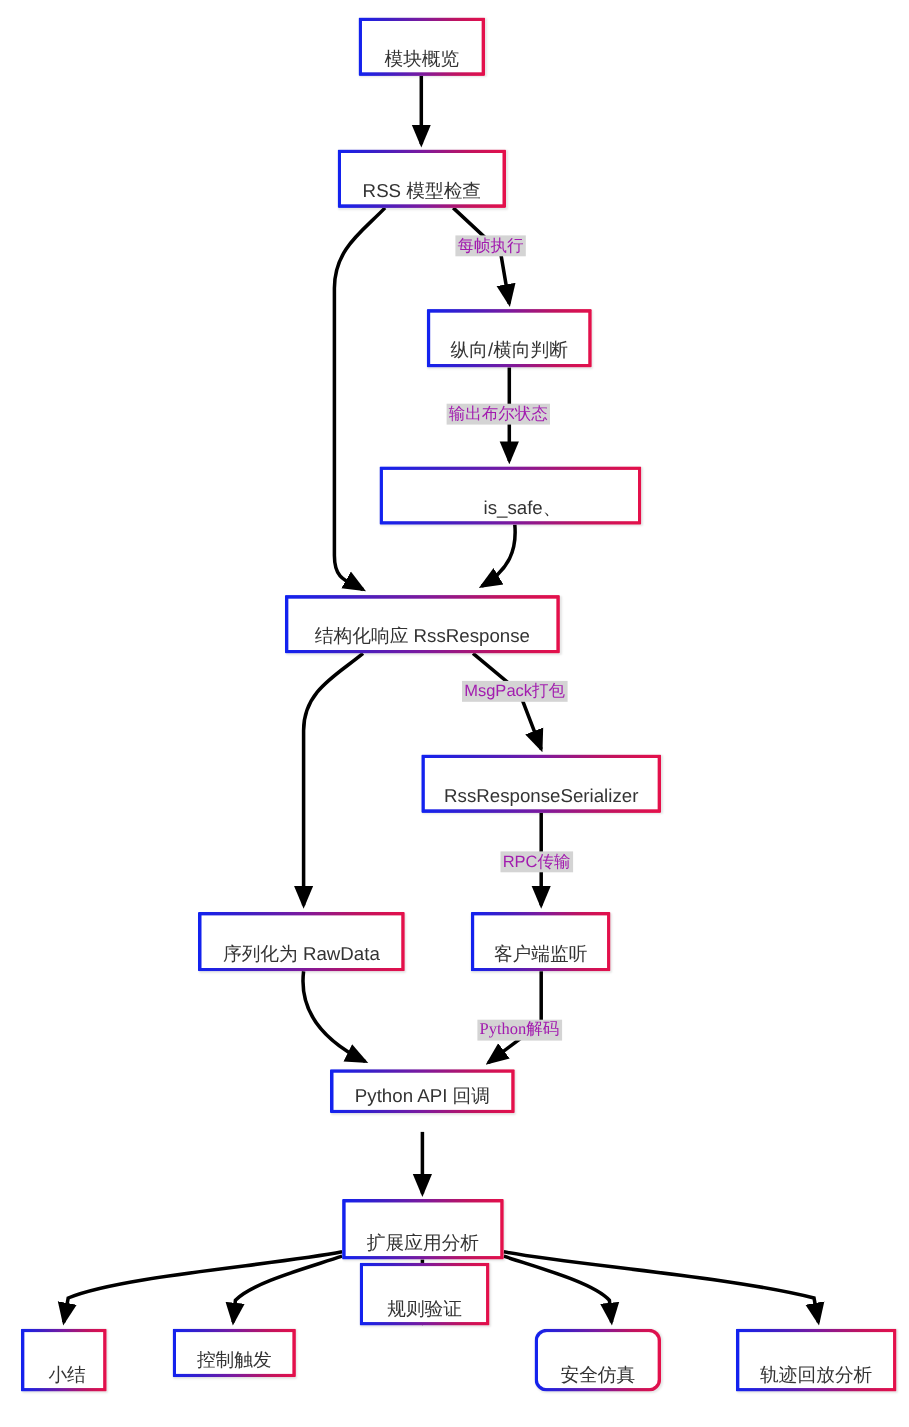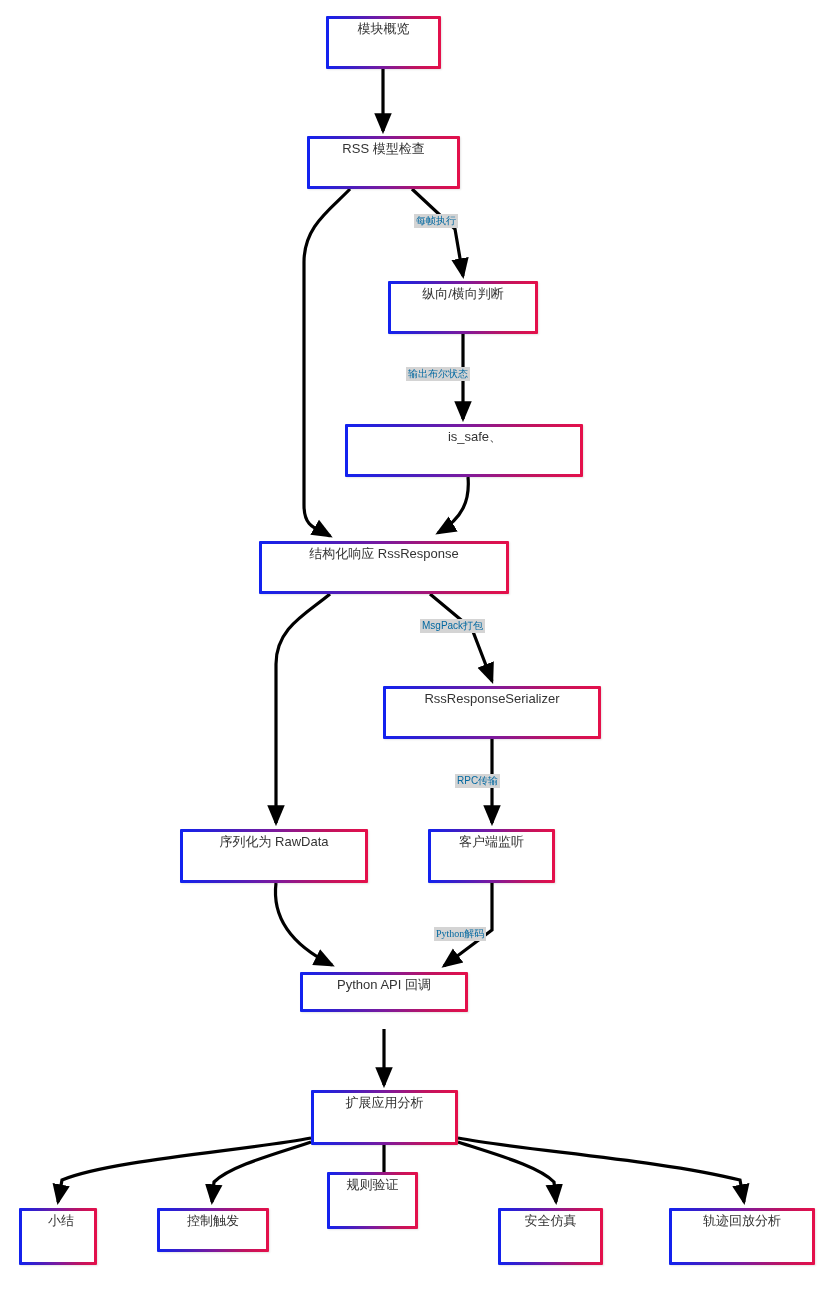--- a/index.html
+++ b/index.html
@@ -23,45 +23,45 @@
     top: 0;
     width: 826px;
     height: 1297px;
     pointer-events: none;
   }
   .node {
     position: absolute;
     box-sizing: border-box;
     background: #ffffff;
     display: flex;
-    align-items: flex-start;
+    align-items: flex-end;
     justify-content: center;
     text-align: center;
     color: #333333;
-    font-size: 13px;
+    font-size: 17px;
     line-height: 1.2;
     padding: 2px 6px;
     border: 3px solid transparent;
     border-radius: 1px;
     background-image:
       linear-gradient(#ffffff, #ffffff),
       linear-gradient(90deg, #1122f0 0%, #3a1fc8 22%, #7b1a9e 50%, #c0135f 78%, #e5104a 100%);
     background-origin: border-box;
     background-clip: padding-box, border-box;
     box-shadow: 1px 1px 2px rgba(0,0,0,0.10);
   }
   .node-label {
     display: block;
     white-space: nowrap;
   }
   .edge-label {
     position: absolute;
     background: #d4d4d4;
-    color: #0369a1;
-    font-size: 10px;
+    color: #a21caf;
+    font-size: 15px;
     line-height: 1.15;
     padding: 1px 2px;
     white-space: nowrap;
     box-sizing: border-box;
   }
 </style>
 </head>
 <body>
 
 <div id="diagram-root">
@@ -145,25 +145,25 @@
   </div>
 
   <div class="node" style="left:19px; top:1208px; width:78px; height:57px;padding-left:12px;">
     <span class="node-label">小结</span>
   </div>
 
   <div class="node" style="left:157px; top:1208px; width:112px; height:44px;">
     <span class="node-label">控制触发</span>
   </div>
 
-  <div class="node" style="left:327px; top:1172px; width:91px; height:57px;">
+  <div class="node" style="left:327px; top:1148px; width:118px; height:57px;">
     <span class="node-label">规则验证</span>
   </div>
 
-  <div class="node" style="left:498px; top:1208px; width:105px; height:57px;">
+  <div class="node" style="left:486px; top:1208px; width:115px; height:57px;border-radius:11px;">
     <span class="node-label">安全仿真</span>
   </div>
 
   <div class="node" style="left:669px; top:1208px; width:146px; height:57px;">
     <span class="node-label">轨迹回放分析</span>
   </div>
 
   <div class="edge-label" style="left:414px; top:214px;">每帧执行</div>
 
   <div class="edge-label" style="left:406px; top:367px;">输出布尔状态</div>

